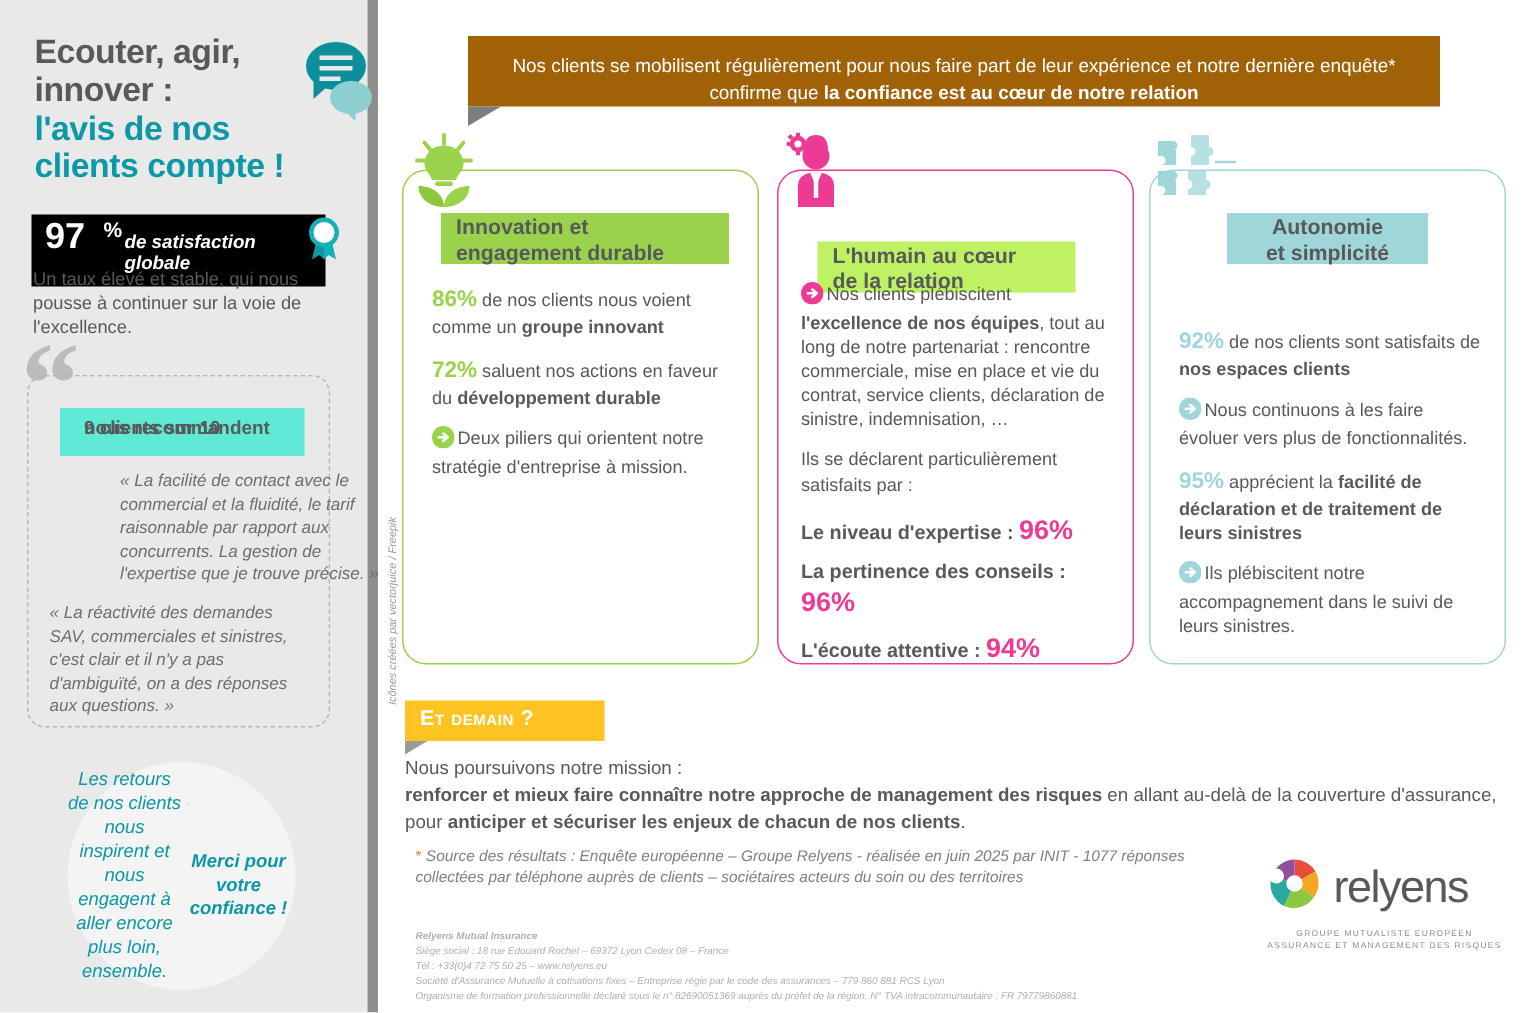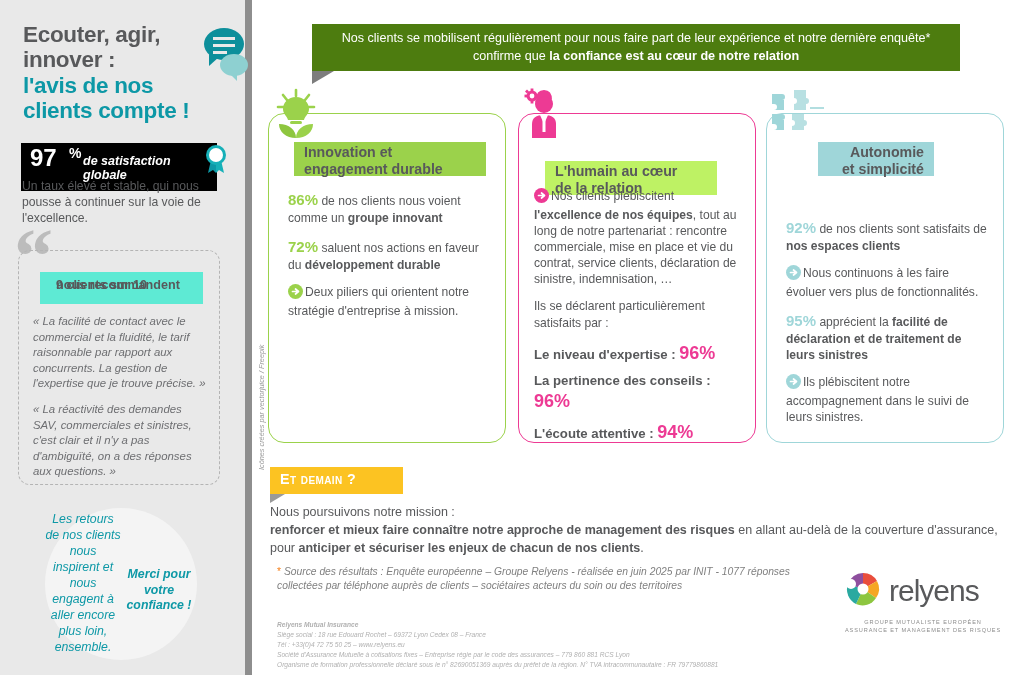--- a/index.html
+++ b/index.html
@@ -69,21 +69,21 @@
     background: #5eead4;
   }
   .recobadge span {
     position: absolute; left: 8px; top: 3px; width: 155px;
     color: #58595b; font-size: 12.6px; font-weight: bold; line-height: 1.22;
   }
   .quote-text {
     position: absolute; left: 33px; width: 175px;
     font-size: 11.4px; font-style: italic; color: #6d6e71; line-height: 1.36;
   }
-  .quote1 { top: 314px; }
+  .quote1 { top: 314px; margin-left: 47px; }
   .quote2 { top: 402px; }
 
   .circle {
     position: absolute; left: 45px; top: 508px; width: 152px; height: 152px;
     border-radius: 50%; background: #f4f4f4;
     display: flex; flex-direction: row; align-items: center; justify-content: center;
     text-align: center;
   }
   .circle .c1 {
     width: 132px; font-size: 12.3px; font-style: italic; color: #0d98a6; line-height: 1.3;
@@ -99,22 +99,22 @@
     width: 170px;
     transform: rotate(-90deg); transform-origin: 0 0;
     margin-top: 0; margin-left: 14px;
     font-size: 7.3px; font-style: italic; color: #9a9a9a;
     white-space: nowrap;
   }
 
   
   .banner {
     position: absolute; left: 312px; top: 24px; width: 648px; height: 47px;
-    background: #4d7c0f;
-    display: flex; align-items: center; justify-content: center;
+    background: #a16207;
+    display: flex; align-items: flex-end; justify-content: center;
   }
   .banner-inner {
     width: 610px; text-align: center; color: #ffffff;
     font-size: 12.6px; line-height: 1.38;
   }
   .banner-inner b { font-weight: bold; }
   .banner-tail {
     position: absolute; left: 312px; top: 71px;
     width: 0; height: 0;
     border-left: 22px solid #7d7d7d;
@@ -134,21 +134,21 @@
   .icon-pink  { left: 520px; }
   .icon-teal  { left: 768px; }
 
   .card-title {
     position: absolute; top: 142px; height: 34px;
     color: #58595b; font-size: 14.2px; font-weight: bold; line-height: 1.17;
     padding: 2px 10px 0 10px;
   }
   .card-title.green { left: 294px; width: 192px; background: #9bd24b; }
   .card-title.pink  { left: 545px; width: 172px; background: #bef264; margin-top: 19px; }
-  .card-title.teal  { left: 818px; width: 116px; background: #9fd6d9; text-align: right; }
+  .card-title.teal  { left: 818px; width: 134px; background: #9fd6d9; text-align: center; }
 
   .card-body {
     position: absolute; width: 199px;
     font-size: 12.1px; color: #58595b; line-height: 1.33;
   }
   .card-body.green { left: 288px; top: 190px; }
   .card-body.pink  { left: 534px; top: 188px; width: 207px; }
   .card-body.teal  { left: 786px; top: 190px; width: 204px; margin-top: 28px; }
   .card-body p { margin-bottom: 11px; }
   .card-body b { font-weight: bold; }

